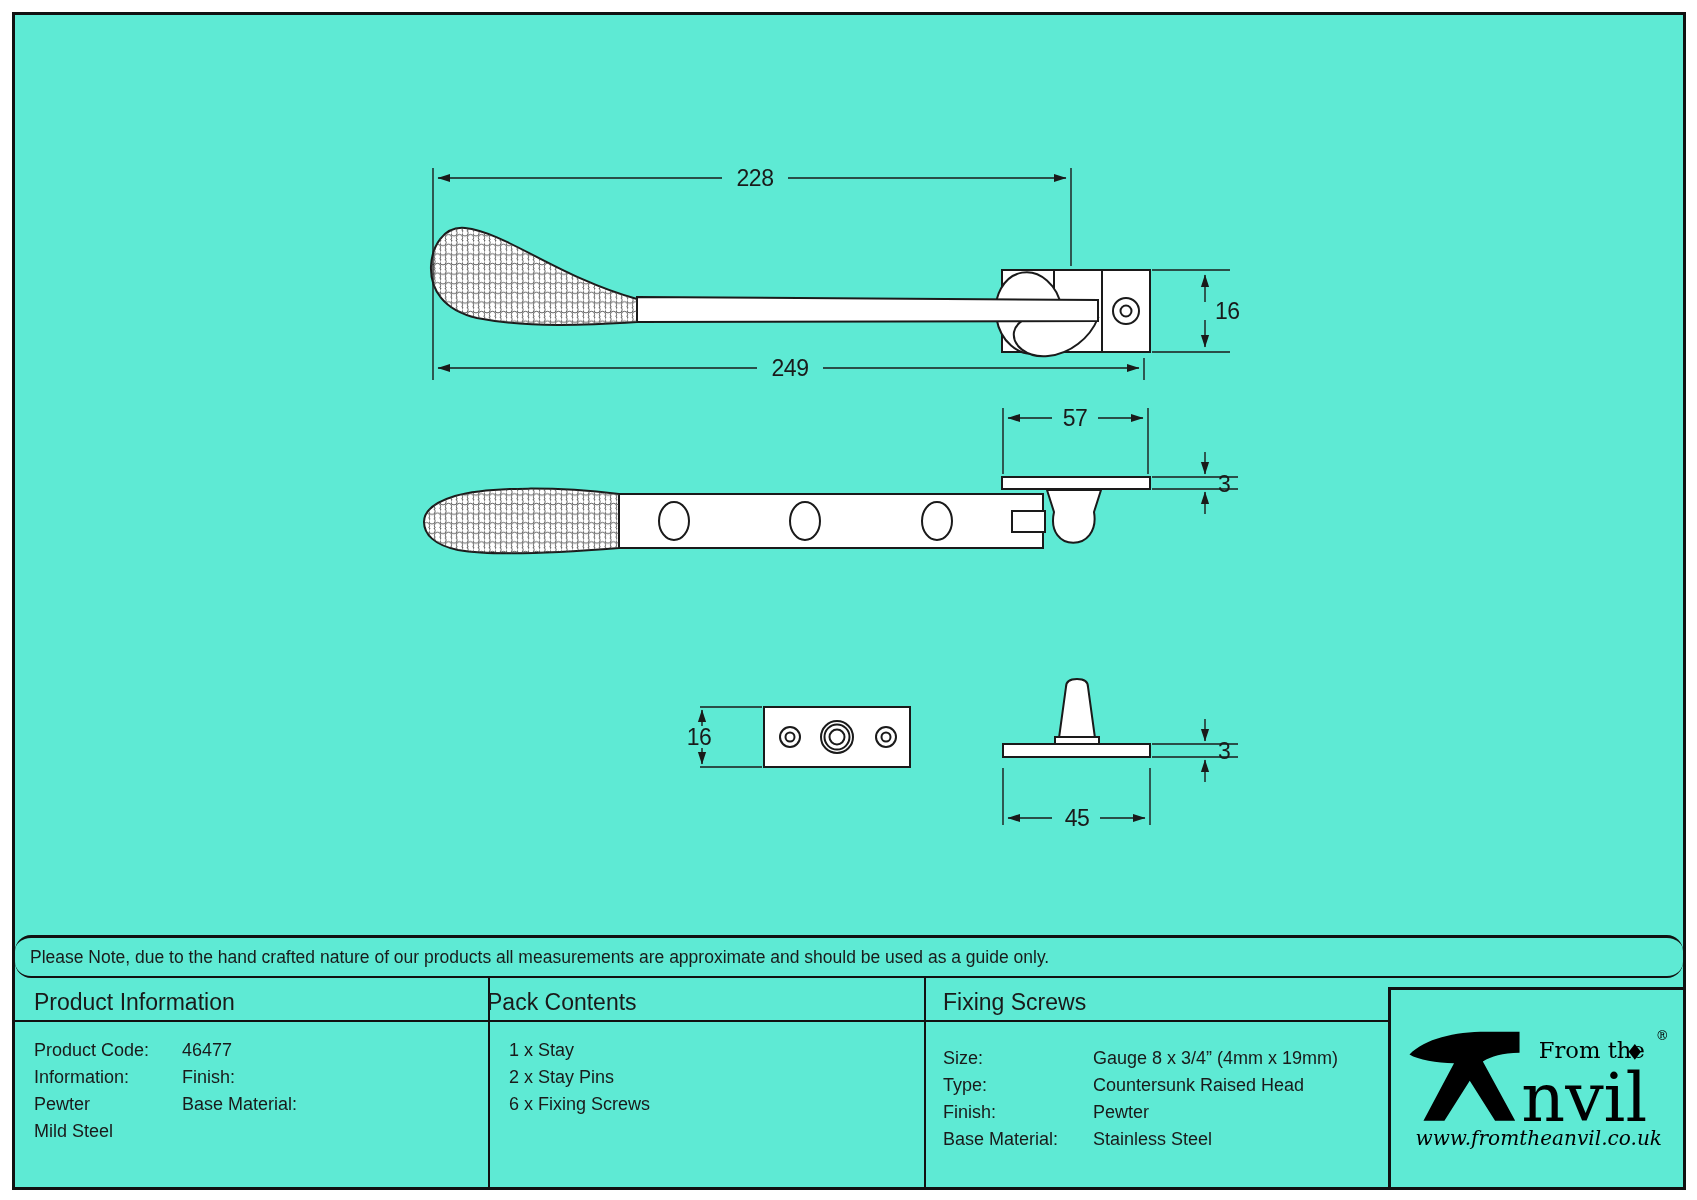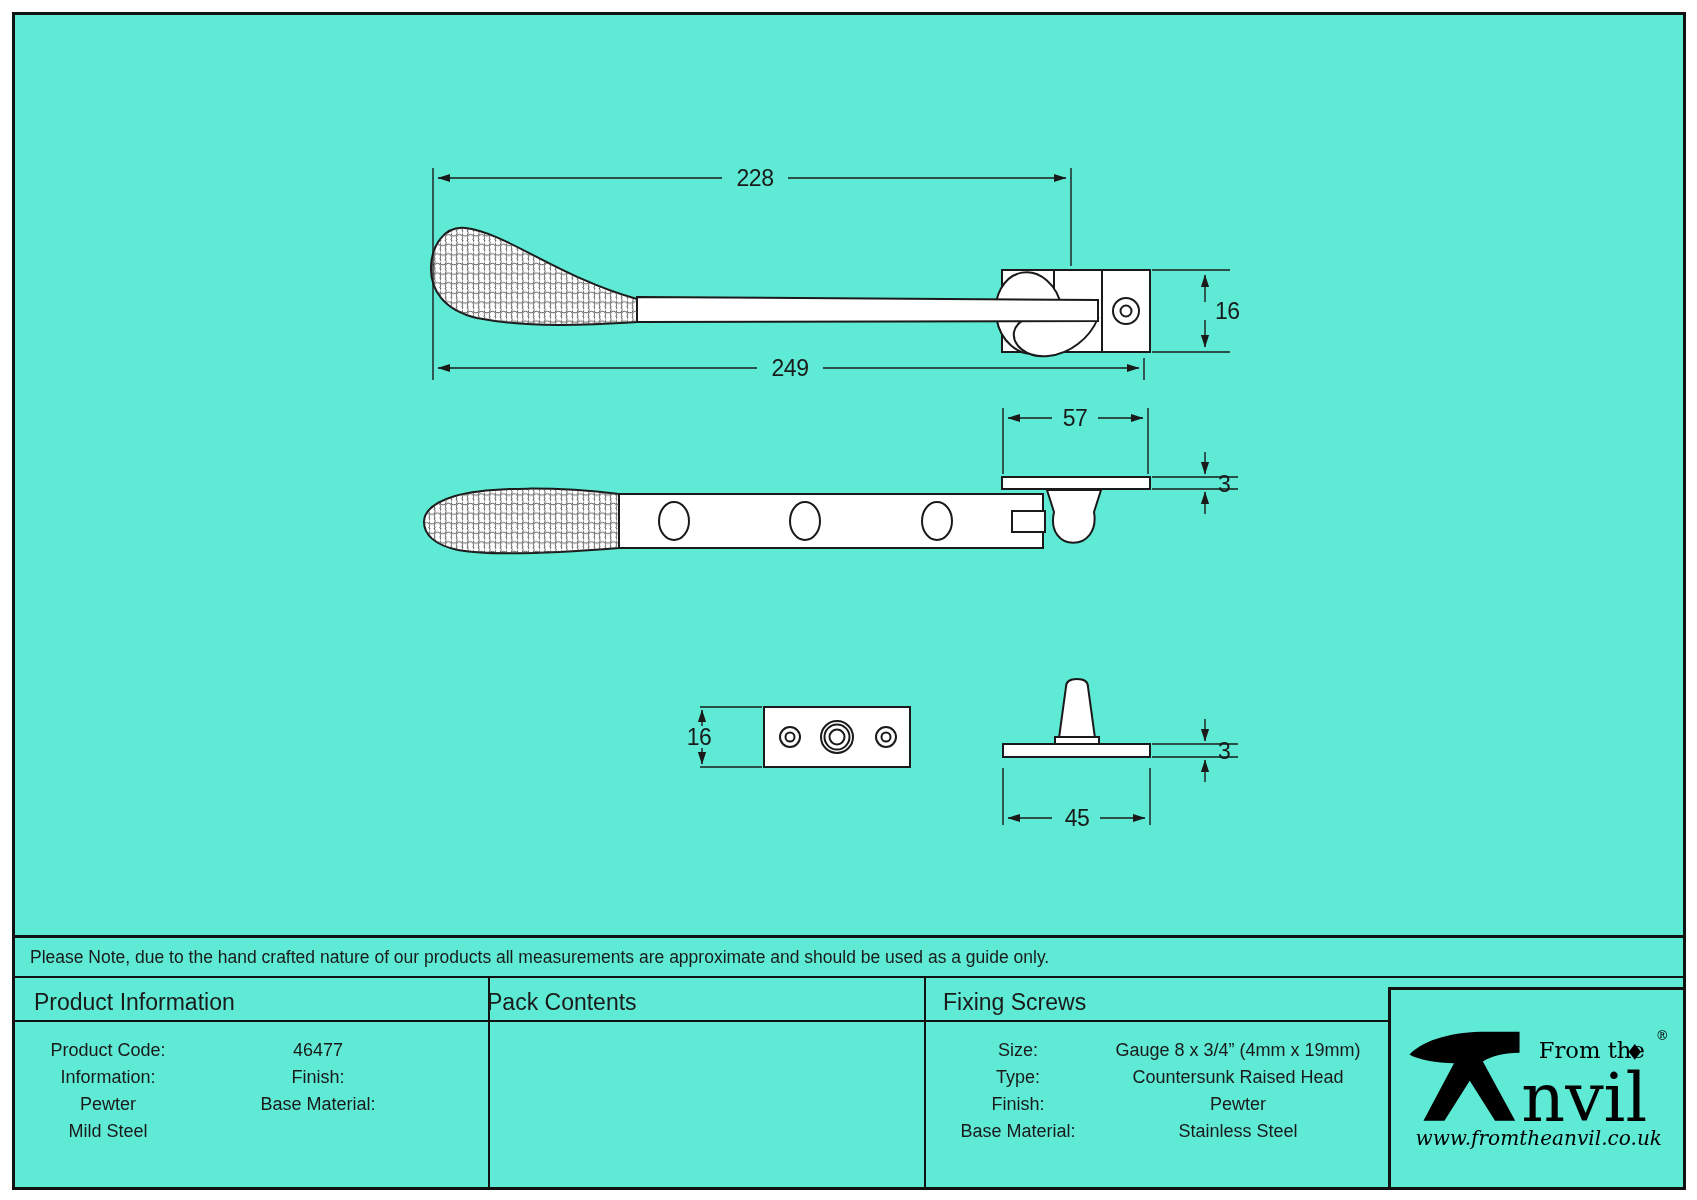--- a/index.html
+++ b/index.html
@@ -1,24 +1,24 @@
 <!DOCTYPE html>
 <html><head>
 <meta charset="utf-8">
 <style>
   html,body{margin:0;padding:0;background:#ffffff;}
   body{width:1697px;height:1200px;position:relative;font-family:"Liberation Sans",sans-serif;color:#1a1a1a;}
   .sheet{position:absolute;left:12px;top:12px;width:1668px;height:1172px;border:3px solid #111;background:#5eead4;}
   .drawing-svg{position:absolute;left:0;top:0;width:1667px;height:920px;}
-  .note-row{position:absolute;left:0;top:920px;width:100%;height:38px;border-top:3px solid #111;border-bottom:2px solid #111;box-sizing:content-box;}
+  .note-row{position:absolute;left:0;top:920px;width:100%;height:38px;border-top:3px solid #111;border-bottom:2px solid #111;box-sizing:content-box;border-radius:16px;}
   .note-row .note-text{font-size:17.5px;line-height:38px;padding-left:15px;white-space:nowrap;}
   .vline{position:absolute;top:963px;width:2px;height:209px;background:#111;}
   .hdr-underline{position:absolute;top:1005px;left:0;width:1373px;height:2px;background:#111;}
   .col-header{position:absolute;top:974px;font-size:23px;}
-  .kv{position:absolute;top:1022px;display:grid;grid-template-columns:148px 1fr;line-height:27px;font-size:18px;text-align:center;}
+  .kv{position:absolute;top:1022px;display:grid;grid-template-columns:148px 1fr;line-height:27px;font-size:18px;}
   .kv .val{display:block;}
   .list{position:absolute;top:1022px;font-size:18px;line-height:27px;}
   .logo-cell{position:absolute;left:1373px;top:972px;width:292px;height:197px;border-left:3px solid #111;border-top:3px solid #111;display:flex;align-items:center;justify-content:center;}
   .logo-svg{width:262px;height:131px;}
   .serif{font-family:"DejaVu Serif","Liberation Serif",serif;}
 </style>
 </head>
 <body>
 
 <div class="sheet">
@@ -169,22 +169,27 @@
   <div class="kv" style="left:19px;width:420px;">
     <span>Product Code:</span>
     <span class="val">46477</span>
     <span>Information:</span>
     <span>Finish:</span>
     <span class="val">Pewter</span>
     <span>Base Material:</span>
     <span class="val">Mild Steel</span>
   </div>
 
-
-  <div class="kv" style="left:928px;width:440px;grid-template-columns:150px 1fr;">
+  <div class="list" style="left:494px;">
+    <div>1 x Stay</div>
+    <div>2 x Stay Pins</div>
+    <div>6 x Fixing Screws</div>
+  </div>
+
+  <div class="kv" style="left:928px;width:440px;grid-template-columns:150px 1fr;margin-top:8px;">
     <span>Size:</span>
     <span class="val">Gauge 8 x 3/4” (4mm x 19mm)</span>
     <span>Type:</span>
     <span class="val">Countersunk Raised Head</span>
     <span>Finish:</span>
     <span class="val">Pewter</span>
     <span>Base Material:</span>
     <span class="val">Stainless Steel</span>
   </div>
 

